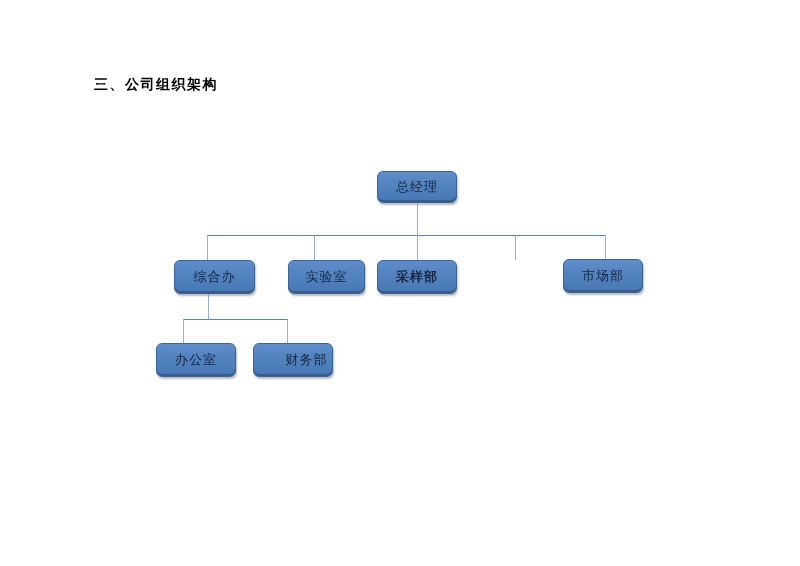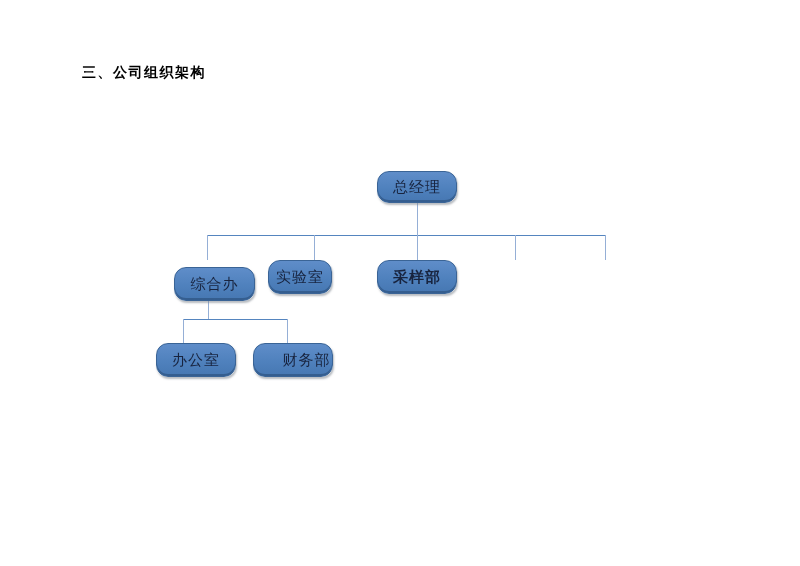--- a/index.html
+++ b/index.html
@@ -12,42 +12,42 @@
     width: 800px;
     height: 566px;
     background: #ffffff;
     overflow: hidden;
     font-family: "Liberation Serif", "DejaVu Serif", serif;
   }
   .doc-title {
     position: absolute;
     left: 82px;
     top: 64px;
-    margin: 0;
+    margin: 12px;
     font-size: 14px;
     font-weight: bold;
     color: #000000;
     letter-spacing: 1.5px;
     white-space: nowrap;
   }
   .chart {
     position: absolute;
     left: 0;
     top: 0;
     width: 800px;
     height: 566px;
   }
   .node {
     position: absolute;
     box-sizing: border-box;
     border: 1px solid var(--node-border, #3a6496);
-    border-radius: 12px;
+    border-radius: 6px;
     background: linear-gradient(180deg, #5f8dc9 0%, var(--node-fill, #4f81bd) 55%, #4677b2 100%);
     color: var(--node-text, #18243f);
-    font-size: 15px;
+    font-size: 13px;
     letter-spacing: 1px;
     display: flex;
     align-items: center;
     justify-content: center;
     box-shadow: inset 0 -2px 0 rgba(32, 62, 100, 0.45),
                 1px 2px 2px rgba(125, 133, 142, 0.55);
     white-space: nowrap;
   }
   .line {
     position: absolute;
@@ -56,22 +56,22 @@
   .line.v {
     width: 1px;
     background: var(--conn-v, #95afd6);
   }
   .line.h {
     height: 1px;
     background: var(--conn-h, #5585bf);
   }
   
   .n-root  { left: 377px; top: 171px; width: 80px; height: 32px; }
-  .n-zhb   { left: 174px; top: 260px; width: 81px; height: 34px; margin-top: 7px; }
-  .n-sys   { left: 268px; top: 260px; width: 64px; height: 34px; }
+  .n-zhb   { left: 174px; top: 260px; width: 81px; height: 34px; }
+  .n-sys   { left: 288px; top: 260px; width: 77px; height: 34px; }
   .n-cyb   { left: 377px; top: 260px; width: 80px; height: 34px; font-weight: bold; }
   .n-jsb   { left: 470px; top: 260px; width: 80px; height: 34px; }
   .n-scb   { left: 563px; top: 259px; width: 80px; height: 34px; }
   .n-bgs   { left: 156px; top: 343px; width: 80px; height: 34px; }
   .n-cwb   { left: 253px; top: 343px; width: 80px; height: 34px; padding-left: 27px; }
   
   .c-v1 { left: 417px; top: 203px; height: 32px; }
   .c-h1 { left: 207px; top: 235px; width: 399px; }
   .c-d1 { left: 207px; top: 235px; height: 25px; }
   .c-d2 { left: 314px; top: 235px; height: 25px; }
@@ -101,17 +101,18 @@
     <div class="line v c-d5"></div>
     <div class="line v c-v2"></div>
     <div class="line h c-h2"></div>
     <div class="line v c-d6"></div>
     <div class="line v c-d7"></div>
 
     <div class="node n-root">总经理</div>
     <div class="node n-zhb">综合办</div>
     <div class="node n-sys">实验室</div>
     <div class="node n-cyb">采样部</div>
+    <div class="node n-scb">市场部</div>
     <div class="node n-bgs">办公室</div>
     <div class="node n-cwb">财务部</div>
 
   </div>
 </div>
 
 </body></html>

